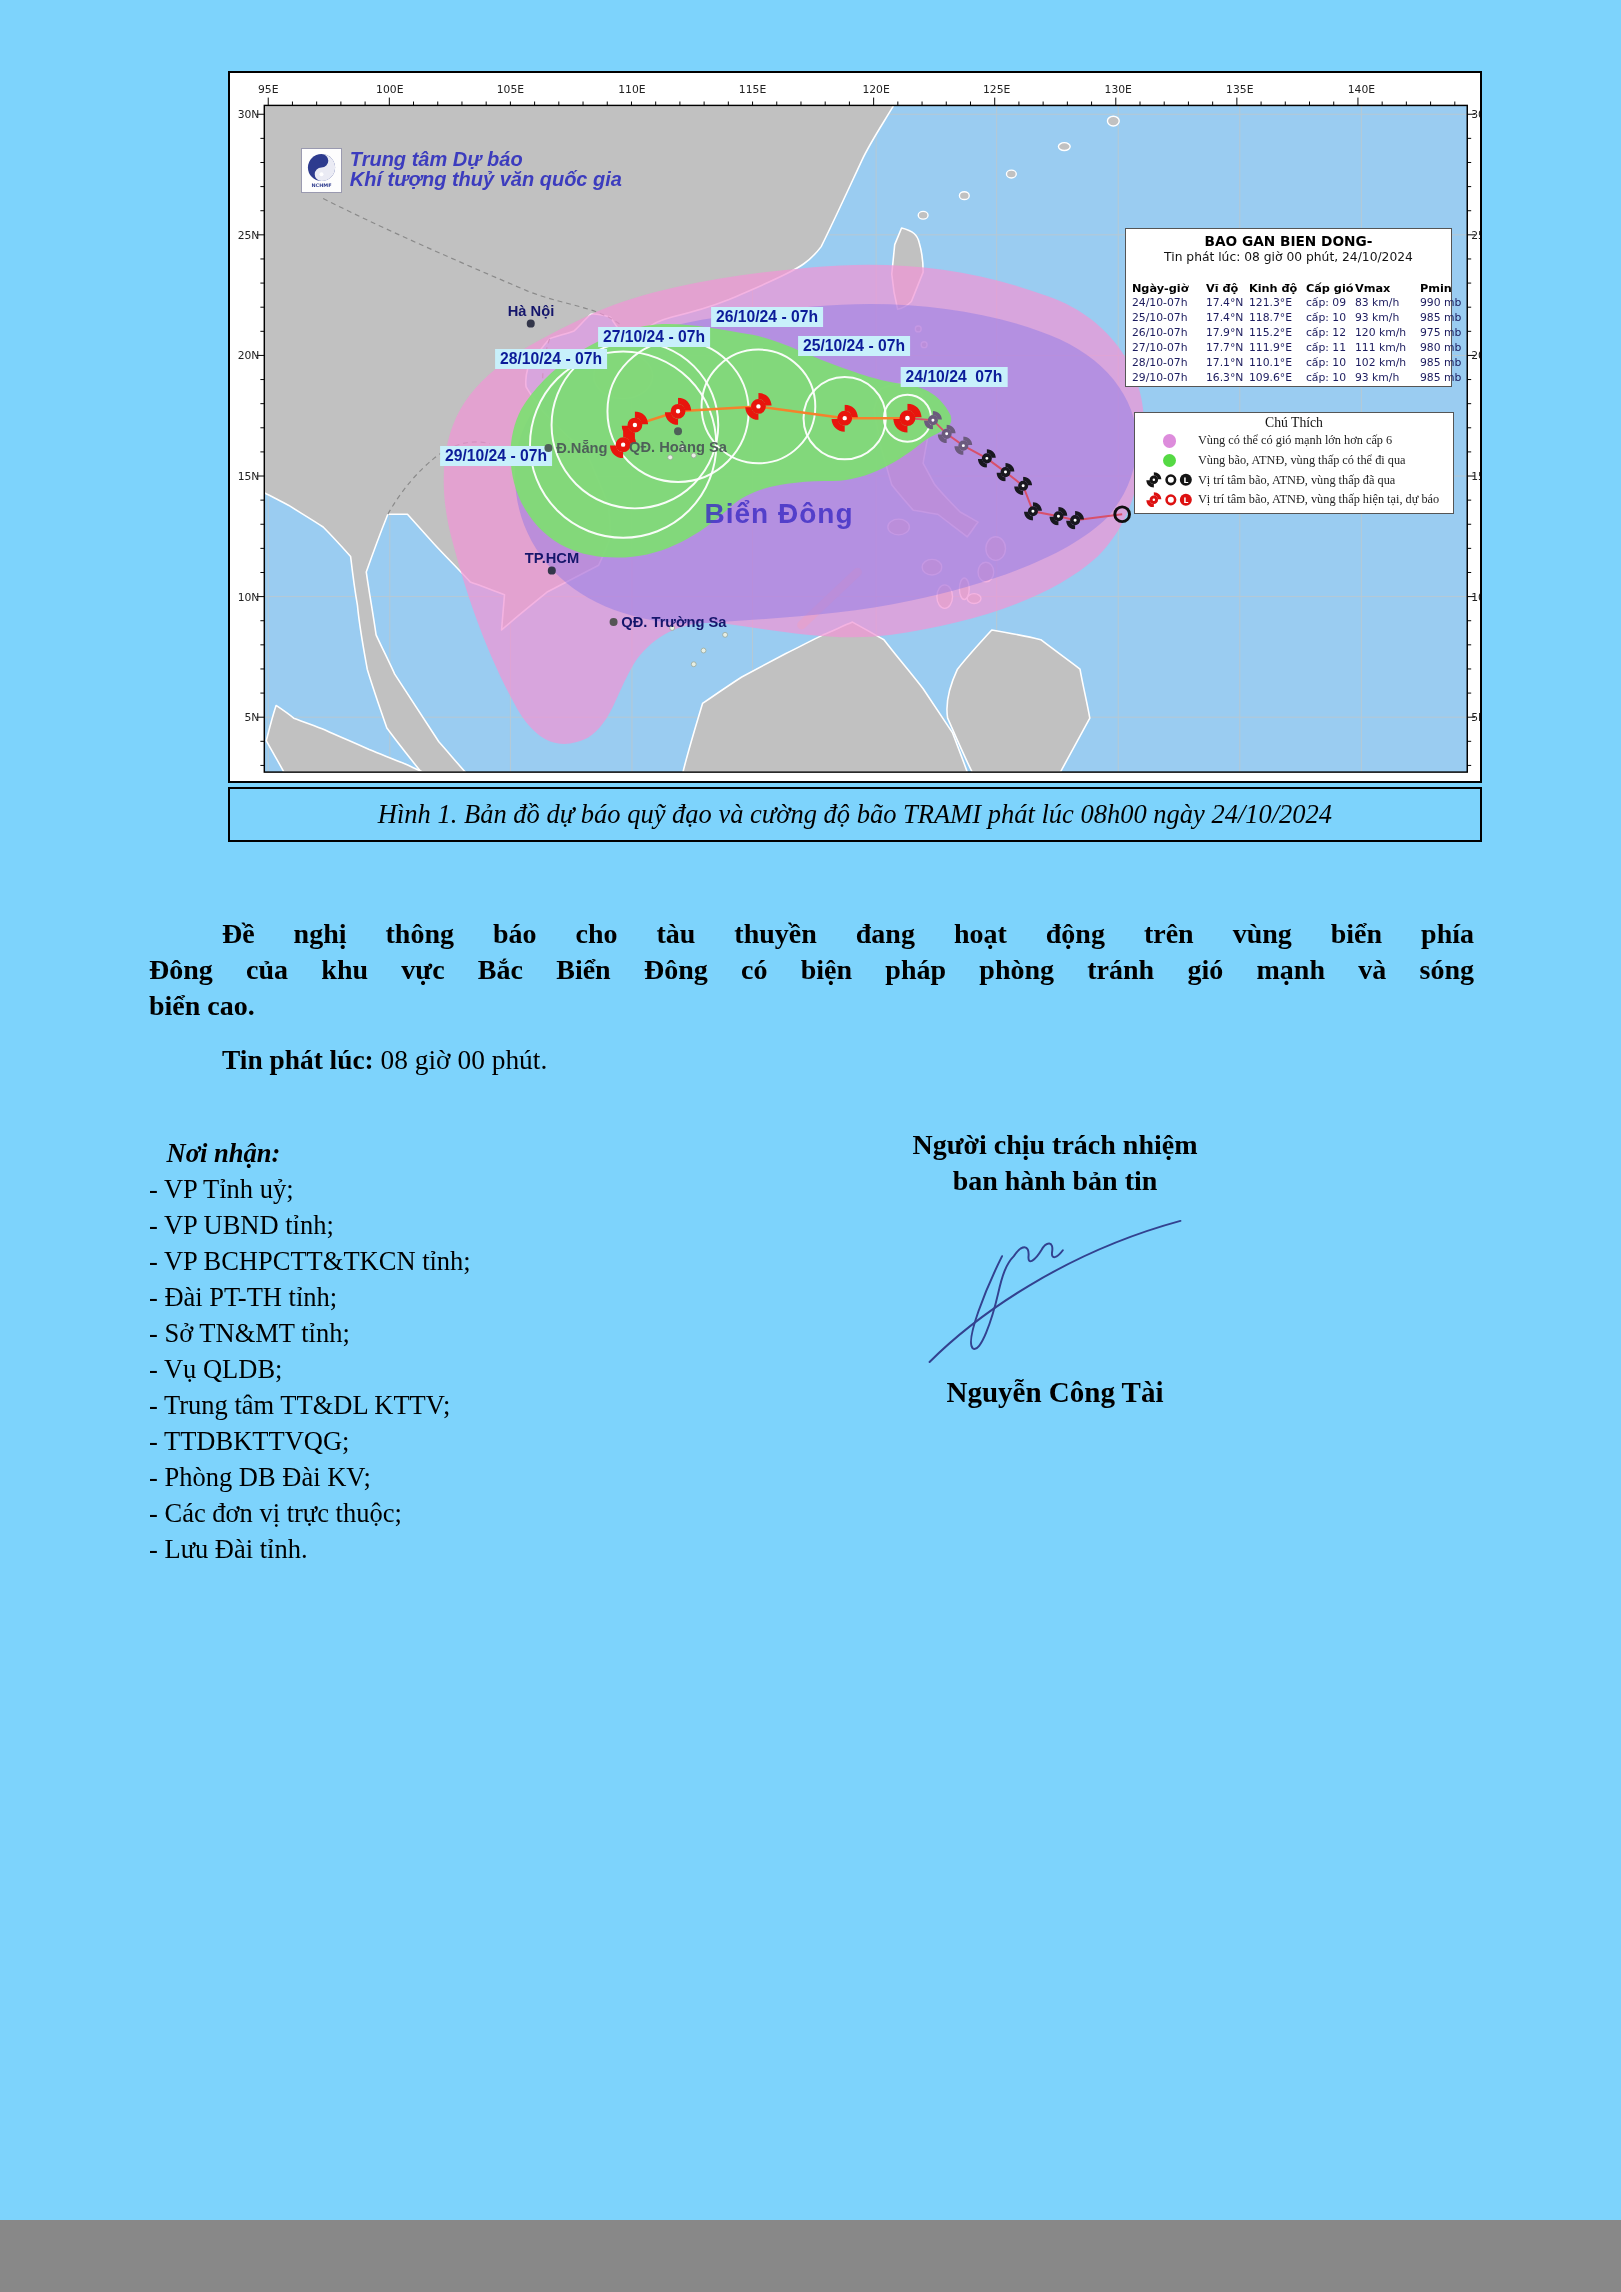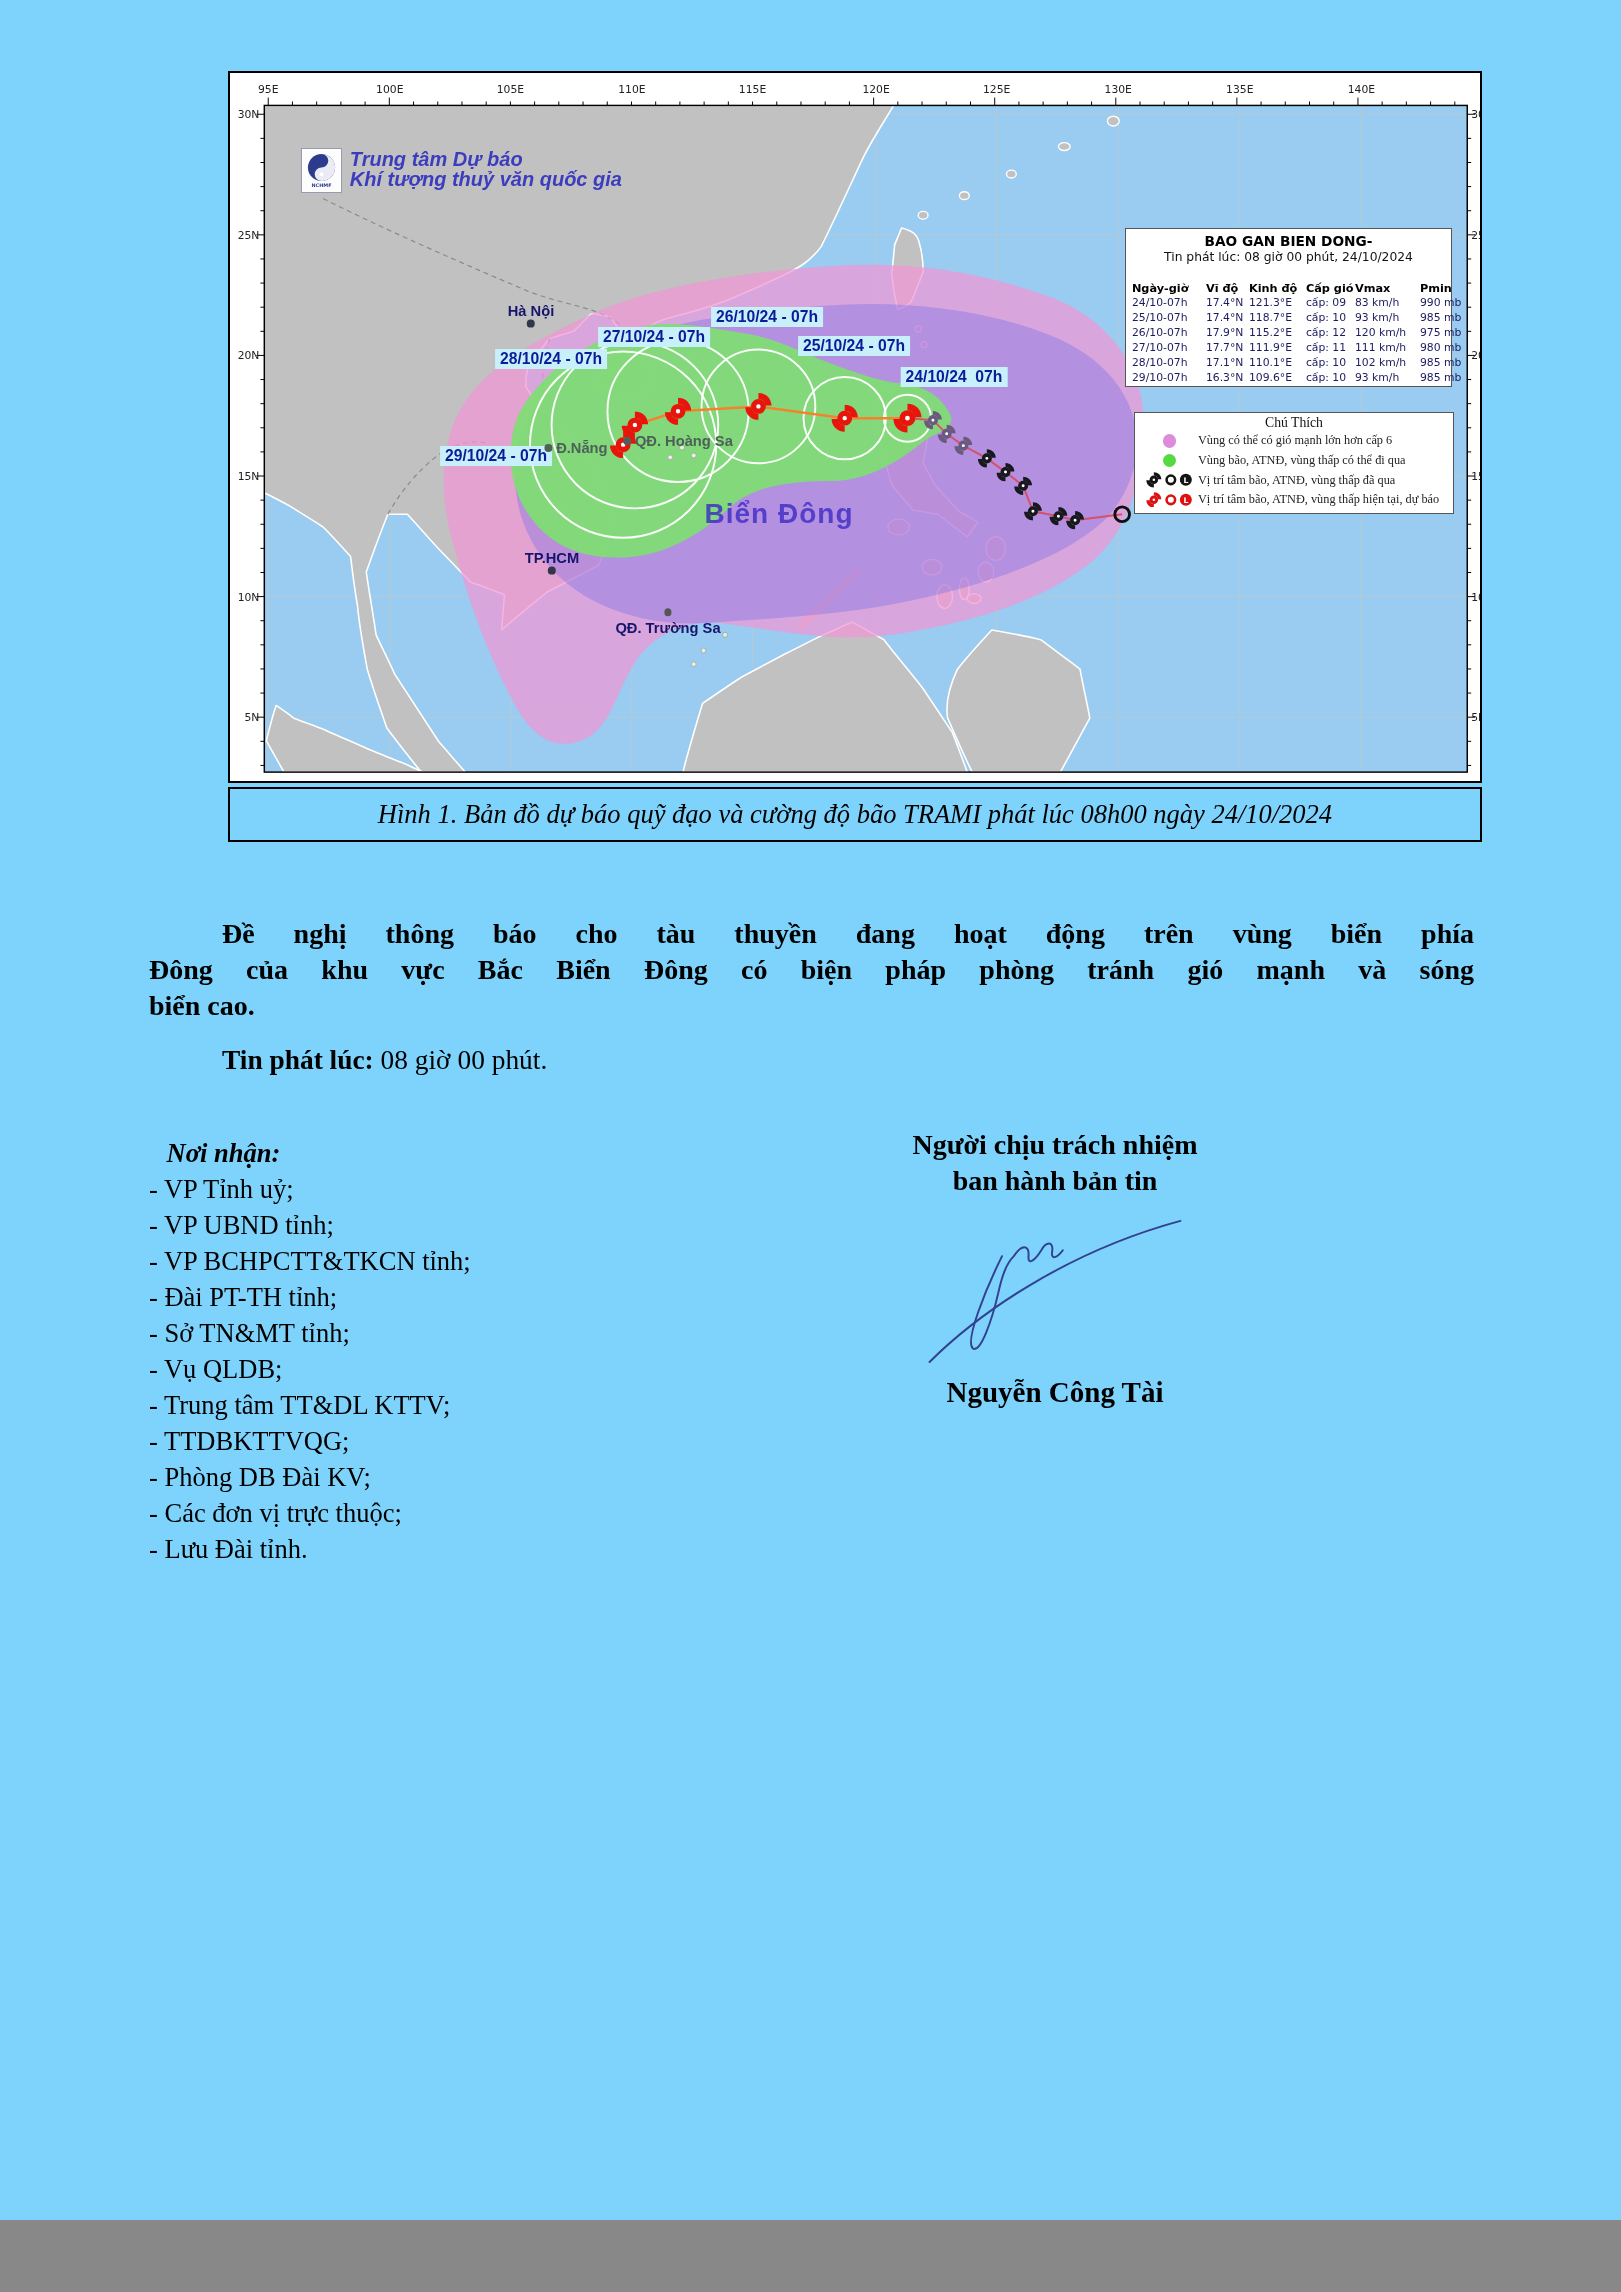--- a/index.html
+++ b/index.html
@@ -15,21 +15,21 @@
                display:flex;flex-direction:column;align-items:center;justify-content:center;}
   .agency-logo .nm{font-family:"DejaVu Sans",sans-serif;font-size:4.9px;color:#2d3b8e;font-weight:bold;}
   .agency-text{font-family:"Liberation Sans",sans-serif;font-weight:bold;color:#3c3cbe;
                font-size:20px;line-height:19.6px;white-space:nowrap;padding-top:2px;font-style:italic;}
   .date-label{position:absolute;transform:translate(-50%,-50%);background:#c8f0fb;color:#0c1b99;
               font-family:"Liberation Sans",sans-serif;font-weight:bold;font-size:15.7px;
               padding:1px 4.9px;white-space:pre;}
   .place{position:absolute;display:flex;align-items:center;gap:3.9px;font-family:"Liberation Sans",sans-serif;
          font-weight:bold;font-size:14.7px;white-space:nowrap;}
   .place .pdot{width:7.8px;height:7.8px;border-radius:50%;}
-  .place.navy{color:#15166b;flex-direction:column;}
+  .place.navy{color:#15166b;}
   .place.grey{color:#4e6059;}
   .place.above{flex-direction:column;gap:1px;}
   .sea-label{position:absolute;transform:translate(-50%,-50%);font-family:"Liberation Sans",sans-serif;
              font-weight:bold;font-size:28px;color:rgba(61,45,196,0.82);letter-spacing:1px;}
   
   .info-table{position:absolute;left:861px;top:123px;width:327px;height:159px;background:#fff;
               border:1px solid #555;box-sizing:border-box;padding:3.9px 5.9px 2px 5.9px;
               font-family:"DejaVu Sans",sans-serif;}
   .info-title{text-align:center;font-weight:bold;font-size:13.7px;color:#000;}
   .info-sub{text-align:center;font-size:12.3px;color:#111;margin-top:1px;}
@@ -404,21 +404,21 @@
             <span class="pdot" style="background: rgb(51, 54, 74);"></span>
           </div>
           <div class="place navy above" style="left: 288px; top: 457px; transform: translate(-50%, -50%);">
             <span>TP.HCM</span>
             <span class="pdot" style="background: rgb(51, 54, 74);"></span>
           </div>
           <div class="place grey" style="left: 312px; top: 343px; transform: translate(-50%, -50%);">
             <span class="pdot" style="background: rgb(78, 96, 89);"></span>
             <span>Đ.Nẵng</span>
           </div>
-          <div class="place grey" style="left: 414px; top: 336px; transform: translate(-50%, -50%);">
+          <div class="place grey" style="left: 414px; top: 336px; transform: translate(-50%, -50%); flex-direction: column;">
             <span class="pdot" style="background: rgb(78, 96, 89);"></span>
             <span>QĐ. Hoàng Sa</span>
           </div>
           <div class="place navy" style="left: 404px; top: 517px; transform: translate(-50%, -50%);">
             <span class="pdot" style="background: rgb(85, 85, 85);"></span>
             <span>QĐ. Trường Sa</span>
           </div>
         </div>
 
       <div class="info-table">

